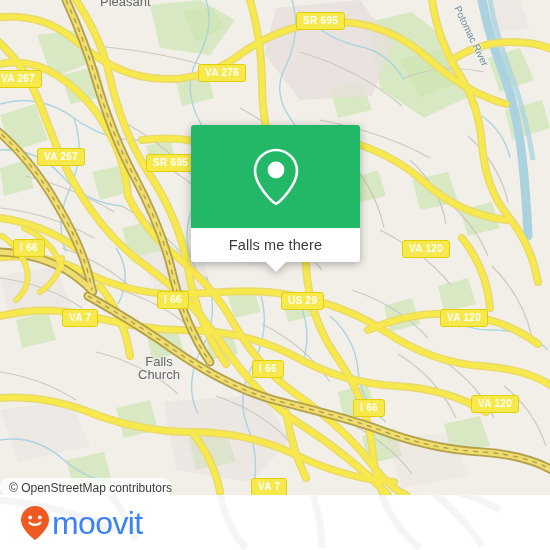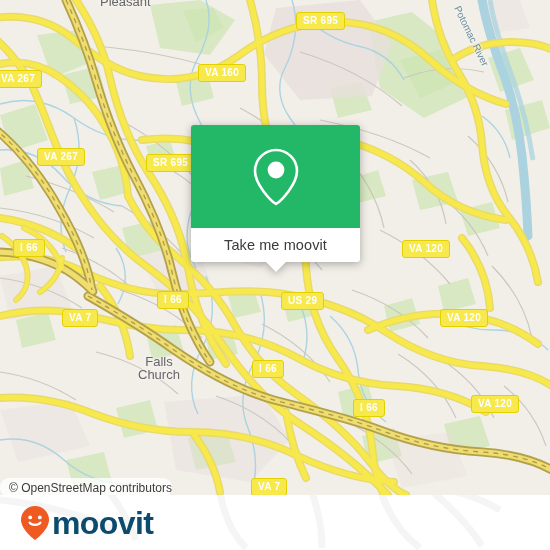--- a/index.html
+++ b/index.html
@@ -149,25 +149,25 @@
     z-index: 2;
   }
   #brand {
     position: relative;
     display: flex;
     align-items: center;
     z-index: 2;
   }
   #brand-word {
     font-size: 32px;
-    color: #0c4a6e;
+    color: #3b82f6;
     letter-spacing: -0.6px;
     line-height: 32px;
     margin-left: 2px;
-    font-weight: bold;
+    font-weight: normal;
   }
 </style>
 </head>
 <body>
 
 <div id="screen">
 
   <div id="map">
 
     <svg id="map-svg" width="550" height="495" viewBox="0 0 550 495">
@@ -411,21 +411,21 @@
       <div>Church</div>
     </div>
 
     <div class="map-label" style="left:462px; top:4px; font-size:10px; color:#6a8fa0; transform:rotate(64deg); transform-origin:left top;">
       <span>Potomac River</span>
     </div>
 
     <div class="shield" style="left:296px; top:12px;">
       <span>SR 695</span></div>
     <div class="shield" style="left:198px; top:64px;">
-      <span>VA 160</span></div>
+      <span>VA 276</span></div>
     <div class="shield" style="left:-6px; top:70px;">
       <span>VA 267</span></div>
     <div class="shield" style="left:37px; top:148px;">
       <span>VA 267</span></div>
     <div class="shield" style="left:146px; top:154px;">
       <span>SR 695</span></div>
     <div class="shield" style="left:13px; top:239px;">
       <span>I 66</span></div>
     <div class="shield" style="left:402px; top:240px;">
       <span>VA 120</span></div>
@@ -447,21 +447,21 @@
       <span>VA 7</span></div>
 
     <div id="popup">
       <div id="popup-image">
         <svg width="54" height="62" viewBox="0 0 54 62">
           <path d="M27 4 C15.5 4 6 13.4 6 25 C6 38.5 22 55 27 58 C32 55 48 38.5 48 25 C48 13.4 38.5 4 27 4 Z" fill="none" stroke="#ffffff" stroke-width="2.6" stroke-linejoin="round"></path>
           <circle cx="27" cy="24" r="8.4" fill="#ffffff"></circle>
         </svg>
       </div>
       <div id="popup-footer">
-        <span id="popup-footer-label">Take me moovit</span>
+        <span id="popup-footer-label">Falls me there</span>
       </div>
       <div id="popup-tail"></div>
     </div>
 
     <div id="attribution">
       <span>© OpenStreetMap contributors</span>
     </div>
   </div>
 
   <div id="bottom-bar">

